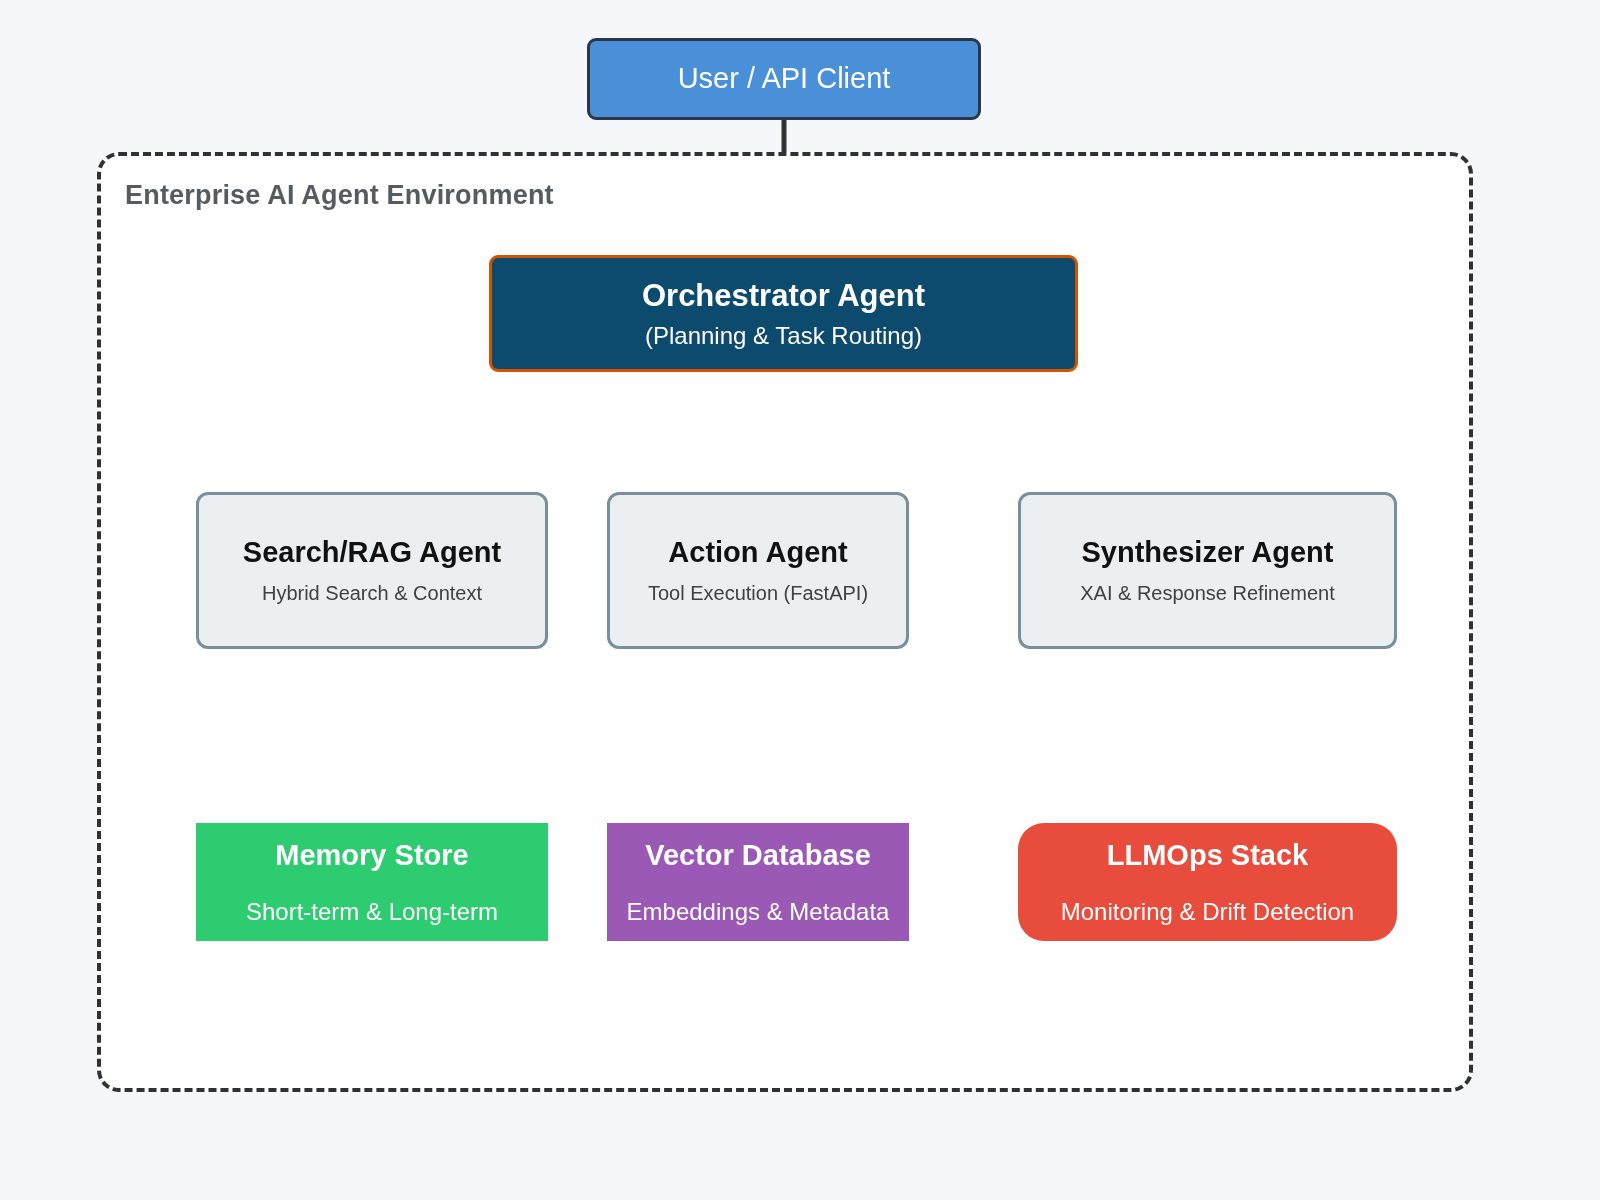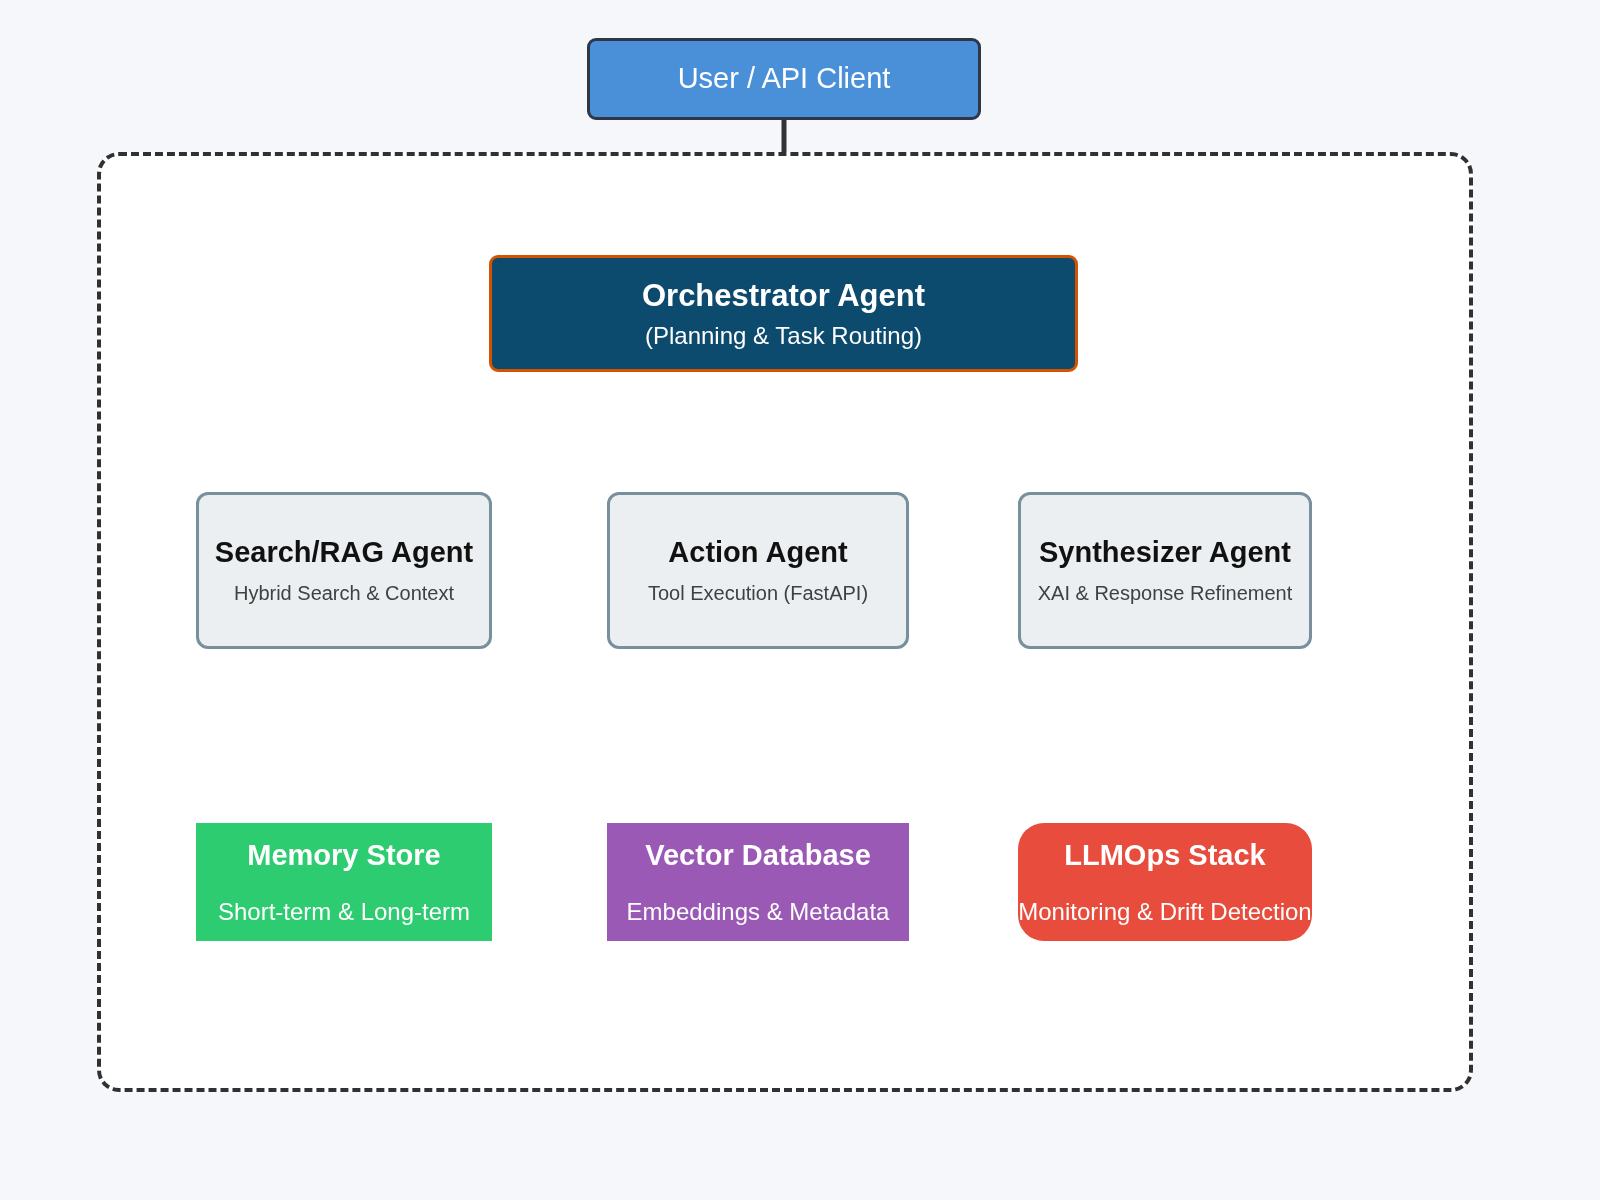--- a/index.html
+++ b/index.html
@@ -131,23 +131,23 @@
   .node-store .n-title {
     color: #ffffff;
     font-size: 29px;
   }
   .node-store .n-sub {
     color: #ffffff;
     font-size: 24px;
   }
 
   
-  .col-1 { left: 196px;  width: 296px; }
+  .col-1 { left: 196px;  width: 352px; }
   .col-2 { left: 607px;  width: 302px; }
-  .col-3 { left: 1018px; width: 294px; }
+  .col-3 { left: 1018px; width: 379px; }
 </style>
 </head>
 <body>
 
 <div id="stage">
 
   <svg id="edges" viewBox="0 0 1600 1200">
     <defs>
       <marker id="arrowhead" markerWidth="7" markerHeight="7" refX="5.2" refY="3.5" orient="auto" markerUnits="strokeWidth">
         <polygon points="0,0.3 6.4,3.5 0,6.7" fill="#333333"></polygon>
@@ -163,20 +163,21 @@
     <line x1="784" y1="372" x2="1216" y2="498" stroke="#333333" stroke-width="5" marker-end="url(#arrowhead)"></line>
 
     <line x1="372" y1="650" x2="372" y2="822" stroke="#333333" stroke-width="4" stroke-dasharray="12,11"></line>
 
     <line x1="784" y1="650" x2="784" y2="822" stroke="#333333" stroke-width="4" stroke-dasharray="12,11"></line>
 
     <line x1="1196" y1="650" x2="1196" y2="822" stroke="#333333" stroke-width="4" stroke-dasharray="12,11"></line>
   </svg>
 
   <div class="env-box"></div>
+  <div class="env-label">Enterprise AI Agent Environment</div>
 
   <div class="node node-client">
     <div class="n-title">User / API Client</div>
   </div>
 
   <div class="node node-orch">
     <div class="n-title">Orchestrator Agent</div>
     <div class="n-sub">(Planning &amp; Task Routing)</div>
   </div>
 

